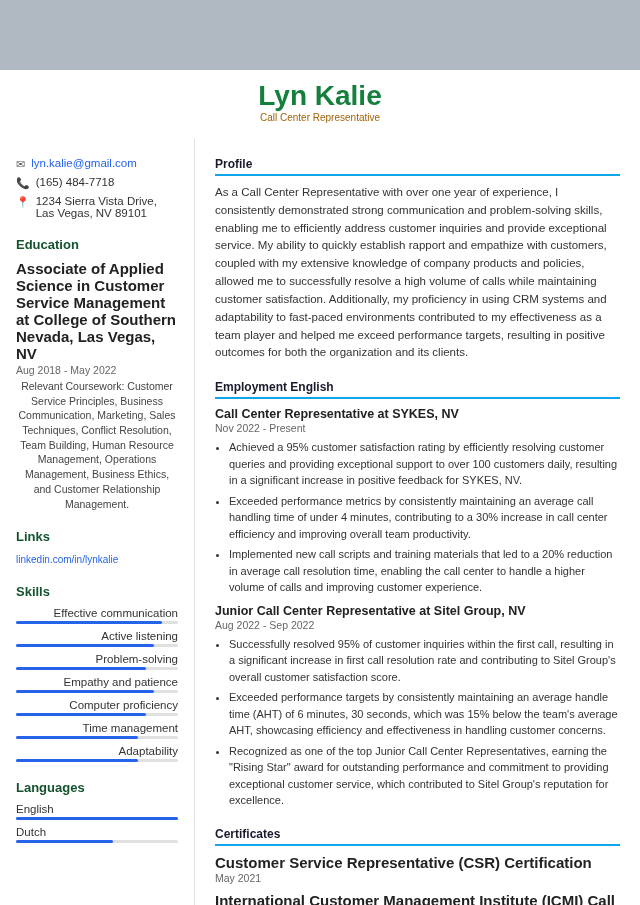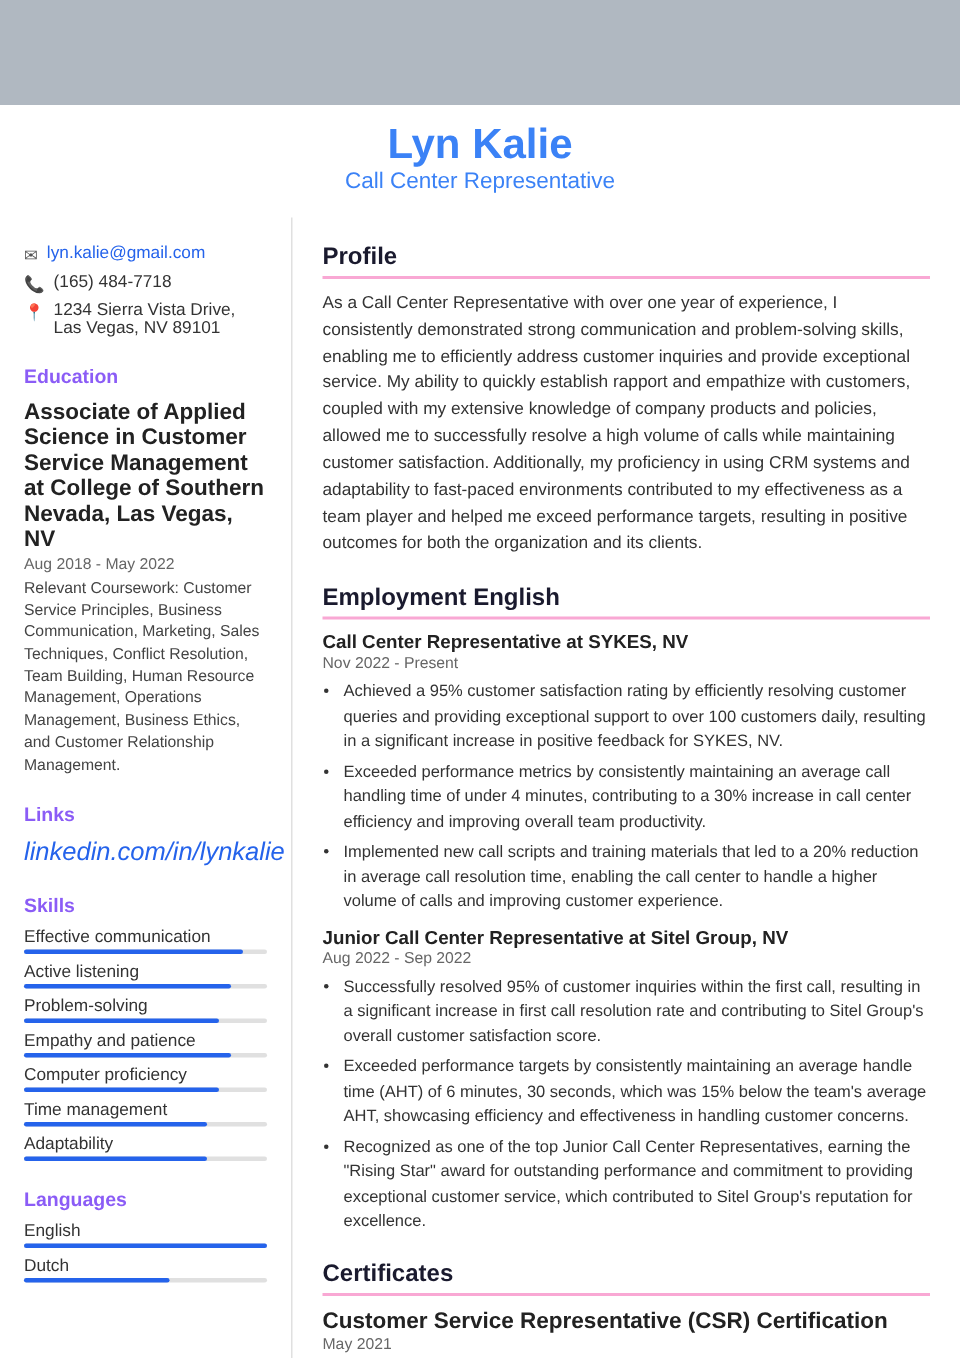--- a/index.html
+++ b/index.html
@@ -17,43 +17,43 @@
       position: relative;
     }
     .header-white {
       background: #fff;
       text-align: center;
       padding: 10px 0 16px;
     }
     .header-white h1 {
       font-size: 28px;
       font-weight: bold;
-      color: #3b82f6;
+      color: #15803d;
     }
     .header-white .subtitle {
-      font-size: 15px;
-      color: #3b82f6;
+      font-size: 10px;
+      color: #a16207;
     }
     .main-layout {
       display: flex;
       width: 100%;
     }
     .sidebar {
       width: 195px;
       min-width: 195px;
       padding: 18px 16px 18px 16px;
       border-right: 1px solid #e0e0e0;
     }
     .sidebar-section {
       margin-bottom: 18px;
     }
     .sidebar-section h3 {
       font-size: 13px;
       font-weight: bold;
-      color: #8b5cf6;
+      color: #14532d;
       margin-bottom: 8px;
     }
     .contact-item {
       display: flex;
       align-items: flex-start;
       margin-bottom: 5px;
       font-size: 11.5px;
       color: #333;
     }
     .contact-icon {
@@ -74,34 +74,35 @@
     }
     .edu-date {
       font-size: 10.5px;
       color: #666;
       margin-bottom: 3px;
     }
     .edu-coursework {
       font-size: 10.5px;
       color: #444;
       line-height: 1.4;
+      text-align: center;
     }
     .link-item a {
       color: #2563eb;
       text-decoration: none;
-      font-size: 17px;
-      font-style: italic;
+      font-size: 10px;
     }
     .skill-item {
       margin-bottom: 6px;
     }
     .skill-label {
       font-size: 11.5px;
       color: #333;
       margin-bottom: 2px;
+      text-align: right;
     }
     .skill-bar-bg {
       background: #e0e0e0;
       height: 3px;
       border-radius: 2px;
       width: 100%;
     }
     .skill-bar-fill {
       background: #2563eb;
       height: 3px;
@@ -127,24 +128,24 @@
       border-radius: 2px;
     }
     .content {
       flex: 1;
       padding: 18px 20px 18px 20px;
     }
     .section {
       margin-bottom: 18px;
     }
     .section h2 {
-      font-size: 16px;
+      font-size: 12px;
       font-weight: bold;
       color: #1a1a2e;
-      border-bottom: 2px solid #f9a8d4;
+      border-bottom: 2px solid #0ea5e9;
       padding-bottom: 3px;
       margin-bottom: 8px;
     }
     .profile-text {
       font-size: 11.5px;
       color: #333;
       line-height: 1.55;
     }
     .job-title {
       font-size: 12.5px;

